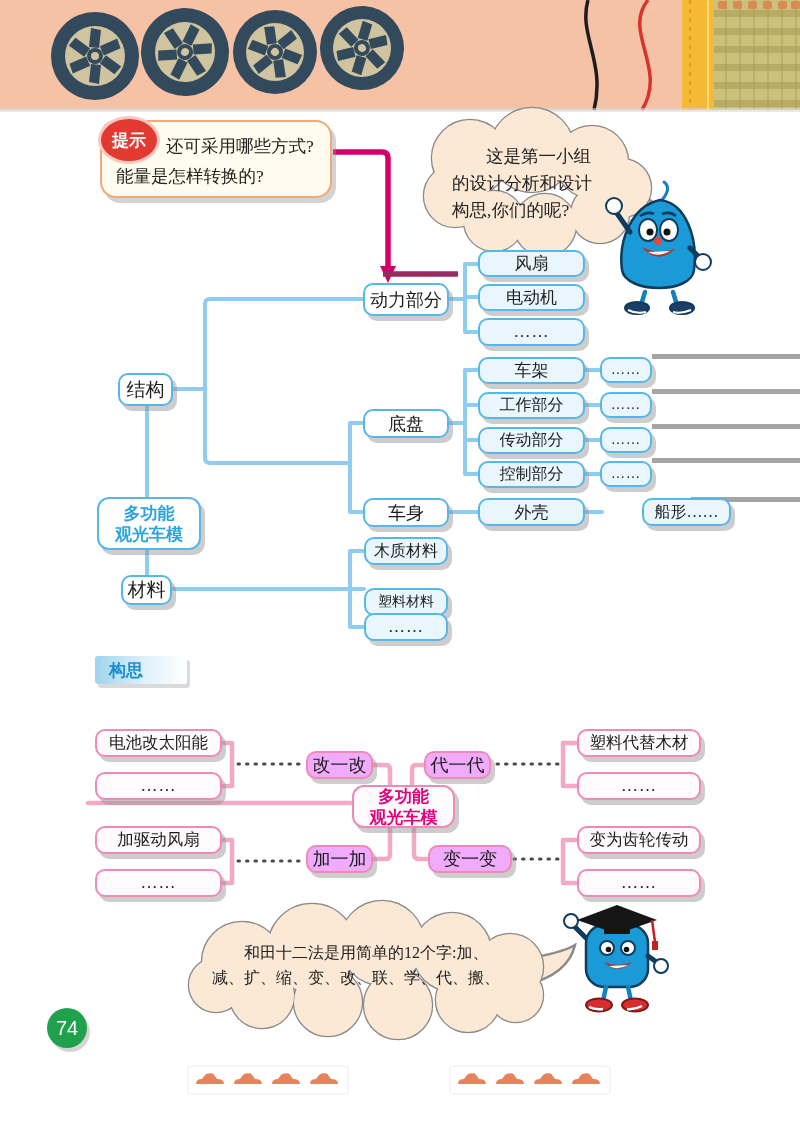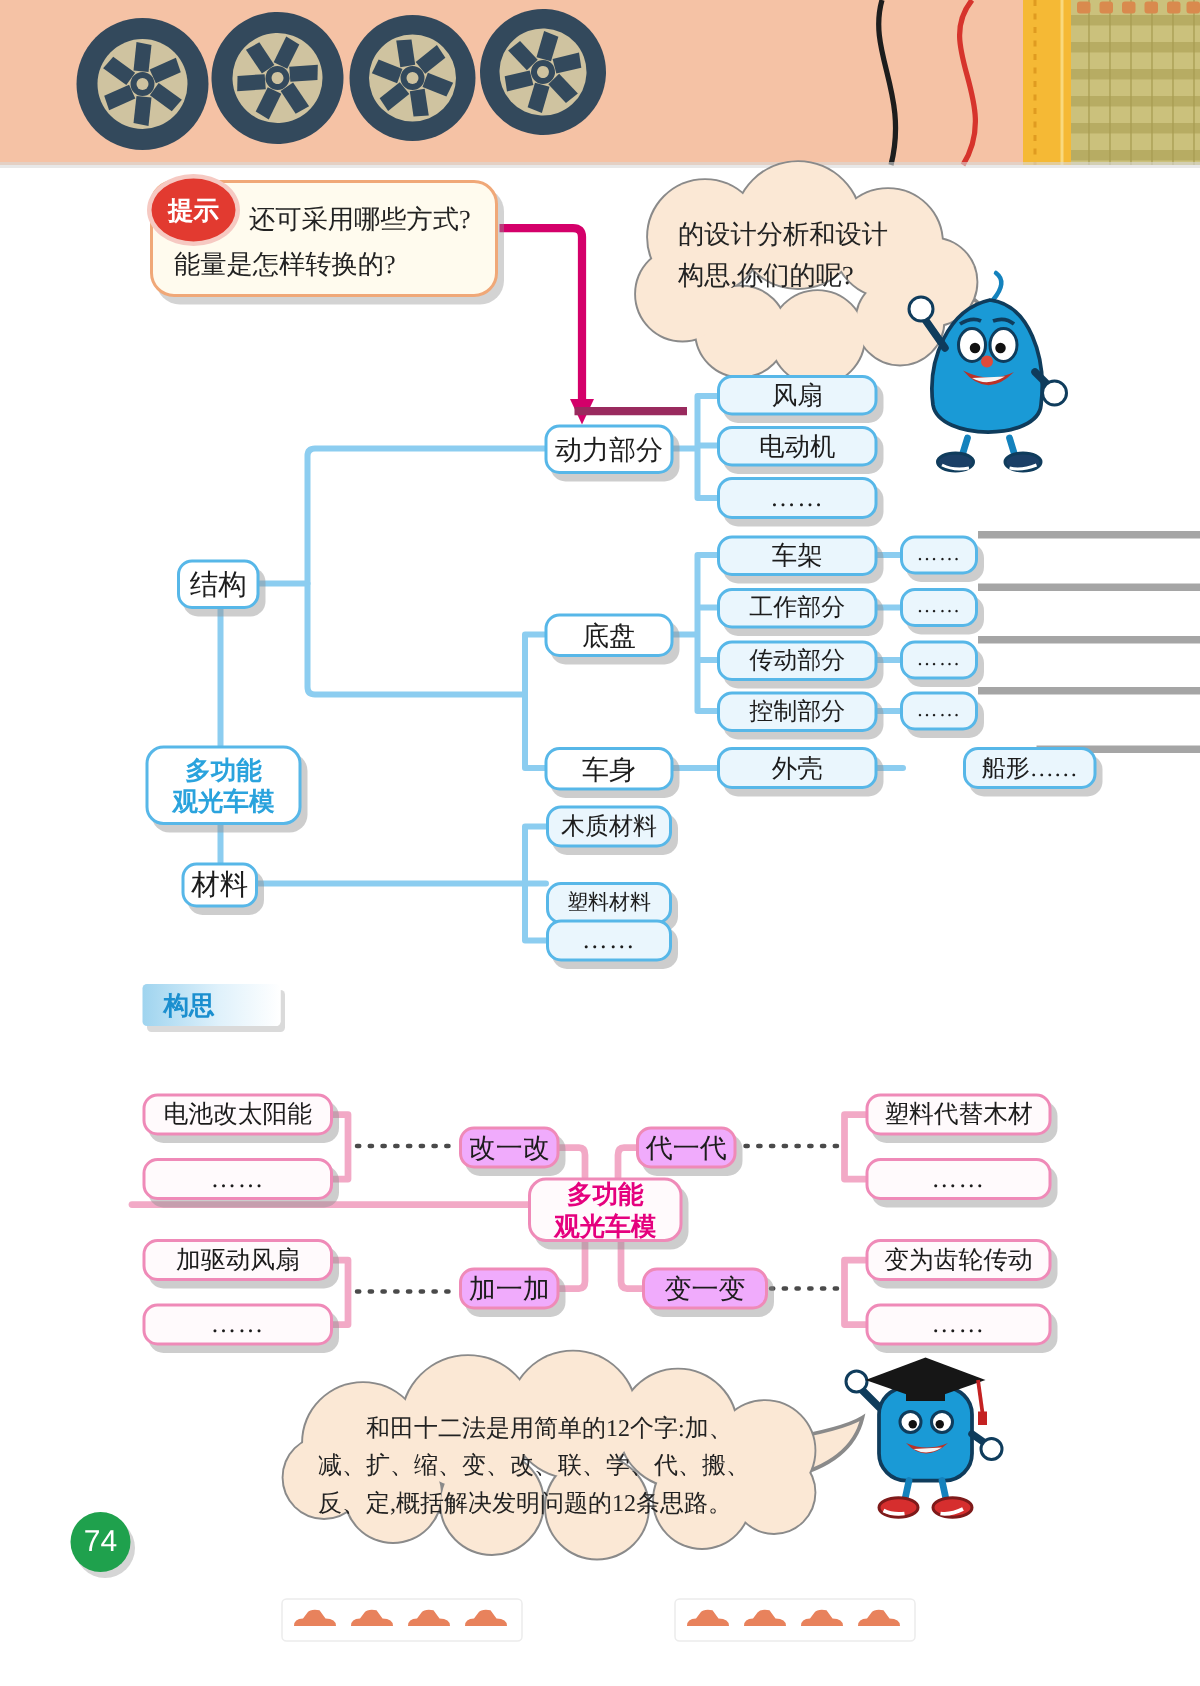--- a/index.html
+++ b/index.html
@@ -315,20 +315,21 @@
   </g>
 </svg>
 
 <div id="hint">
   <div id="hintbadge">提示</div>
   <div class="l1">还可采用哪些方式?</div>
   <div class="l2">能量是怎样转换的?</div>
 </div>
 
 <div id="bub1" class="bubtext">
+  <div class="ind">这是第一小组</div>
   <div>的设计分析和设计</div>
   <div>构思,你们的呢?</div>
 </div>
 
 <div class="bx" style="left:118px;top:373px;width:55px;height:33px;font-size:19px;">结构</div>
 <div class="bx rootblue" style="left:97px;top:497px;width:104px;height:53px;">
   <span class="two"><span>多功能</span><br>
   <span>观光车模</span></span>
 </div>
 <div class="bx" style="left:121px;top:575px;width:51px;height:30px;font-size:19px;">材料</div>
@@ -374,18 +375,17 @@
 <div class="bx pk dots" style="left:95px;top:869px;width:127px;height:28px;">……</div>
 
 <div class="bx pk" style="left:577px;top:729px;width:124px;height:28px;font-size:16.5px;">塑料代替木材</div>
 <div class="bx pk dots" style="left:577px;top:772px;width:124px;height:28px;">……</div>
 <div class="bx pk" style="left:577px;top:826px;width:124px;height:28px;font-size:16.5px;">变为齿轮传动</div>
 <div class="bx pk dots" style="left:577px;top:869px;width:124px;height:28px;">……</div>
 
 <div id="bub2" class="bubtext">
   <div class="ind">和田十二法是用简单的12个字:加、</div>
   <div>减、扩、缩、变、改、联、学、代、搬、</div>
-  <div>反、定,概括解决发明问题的12条思路。</div>
 </div>
 
 <div id="pagenum">74</div>
 
 </div>
 
 </body></html>

